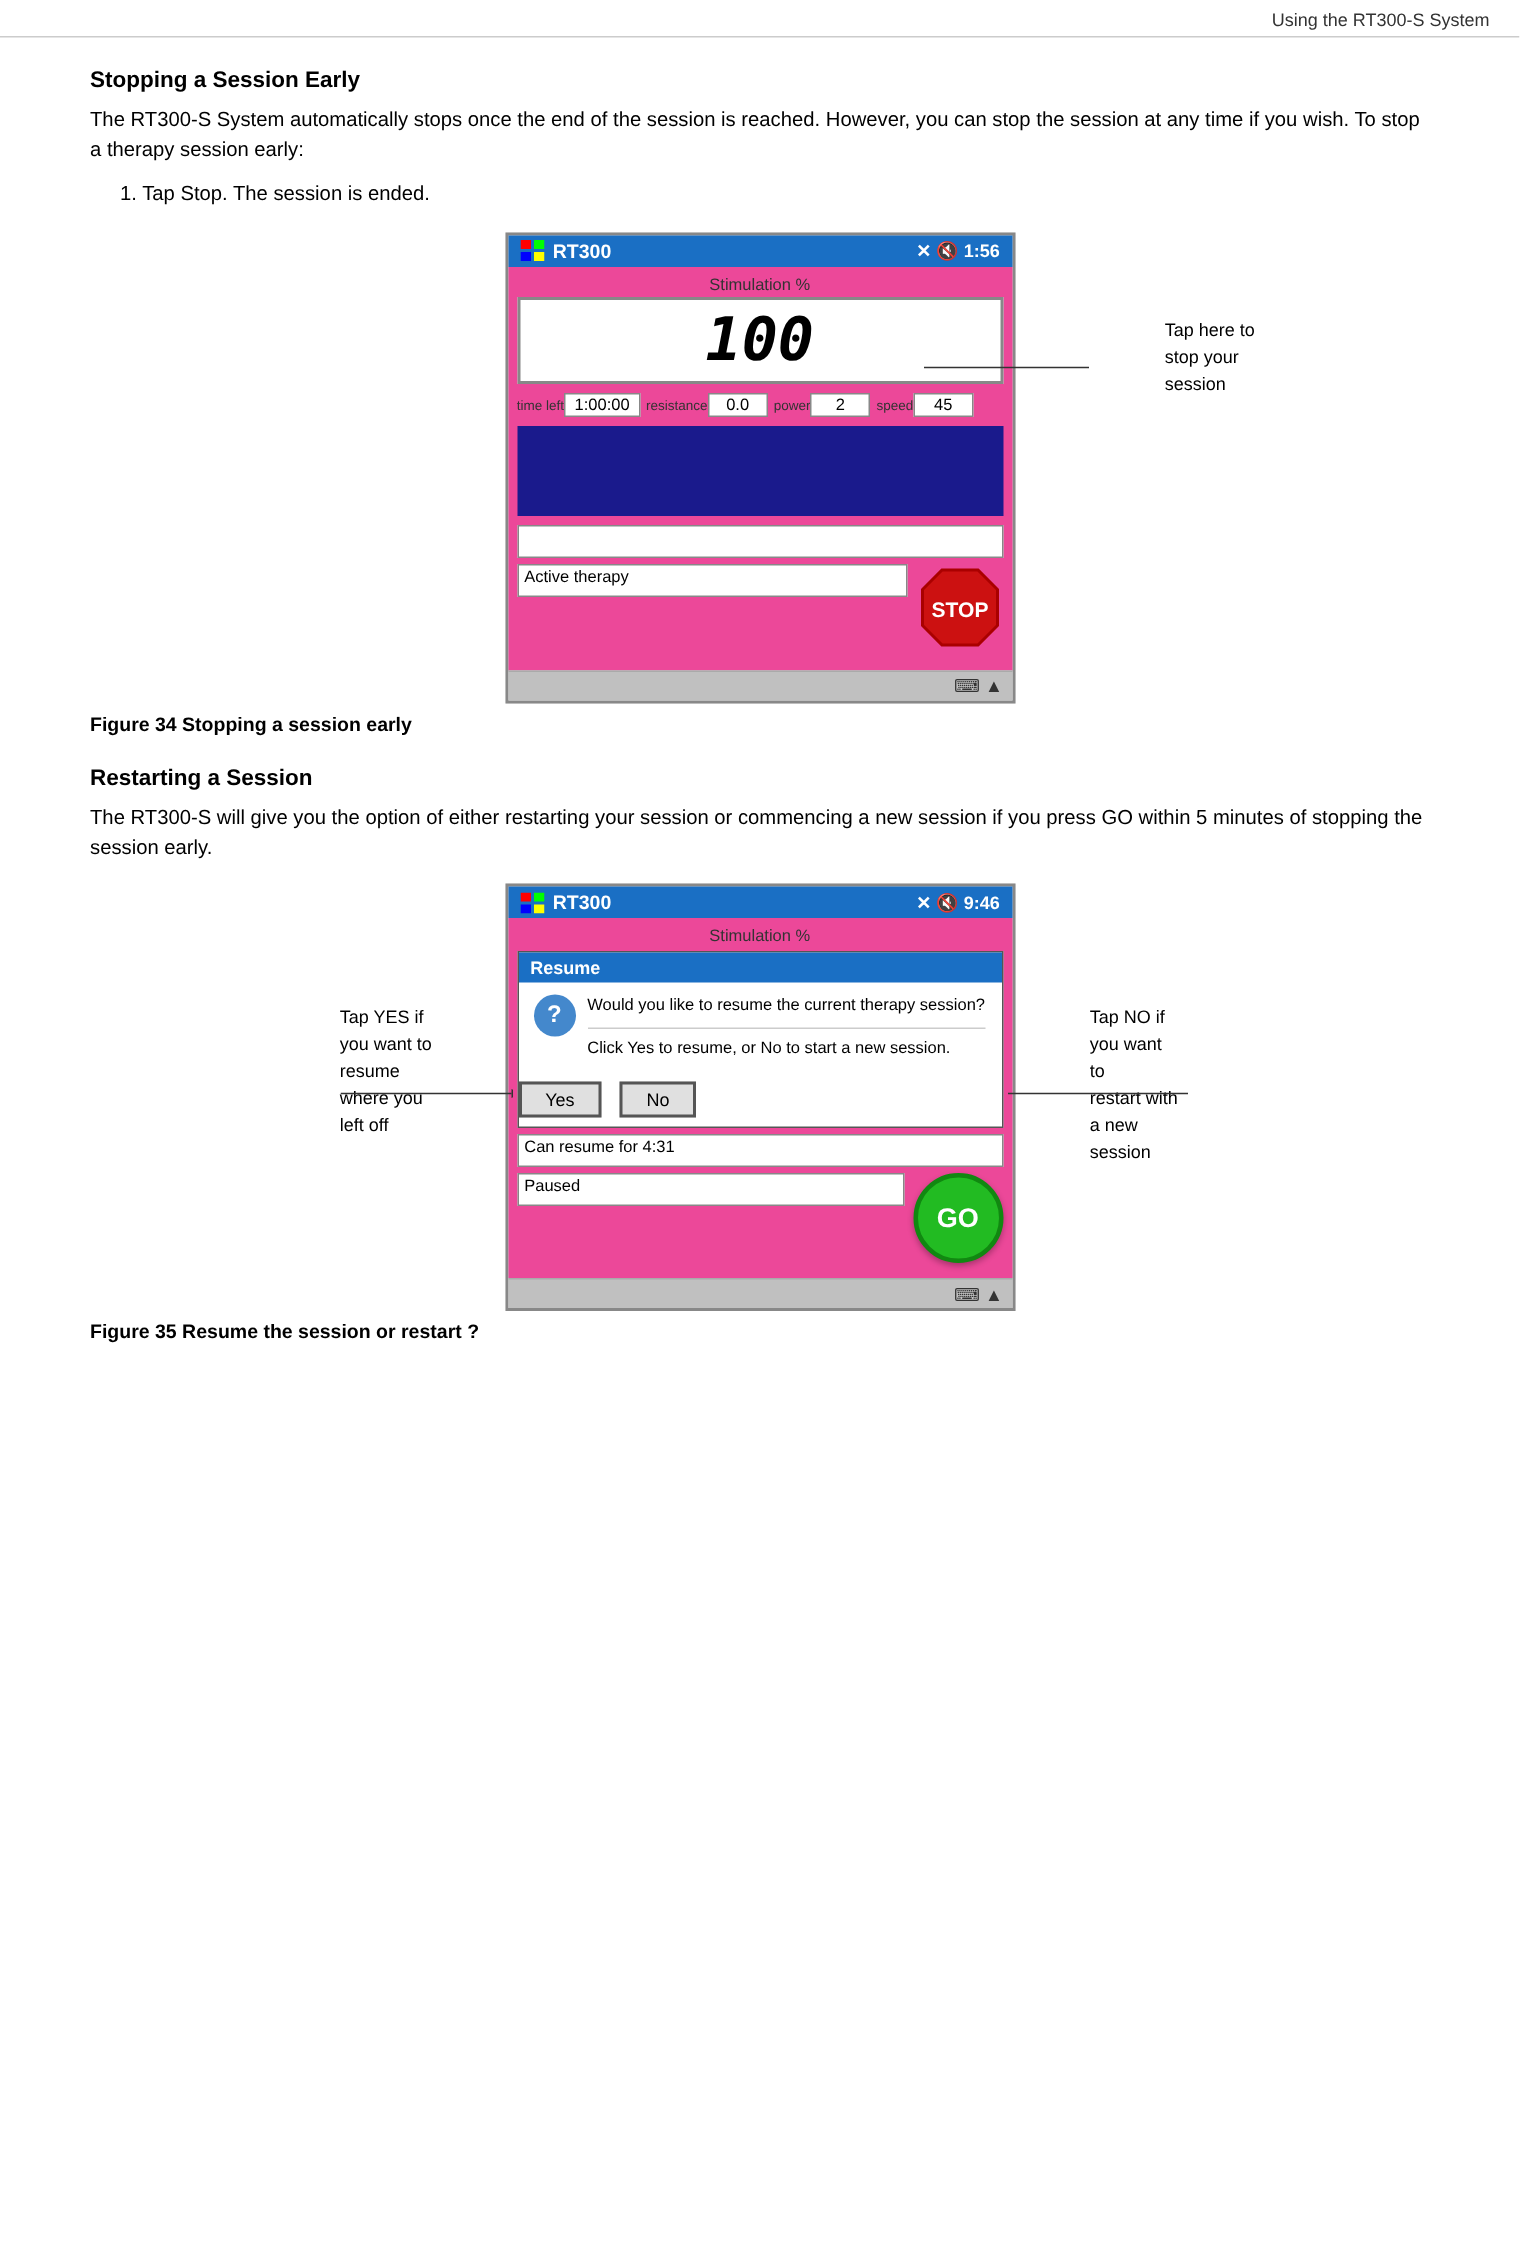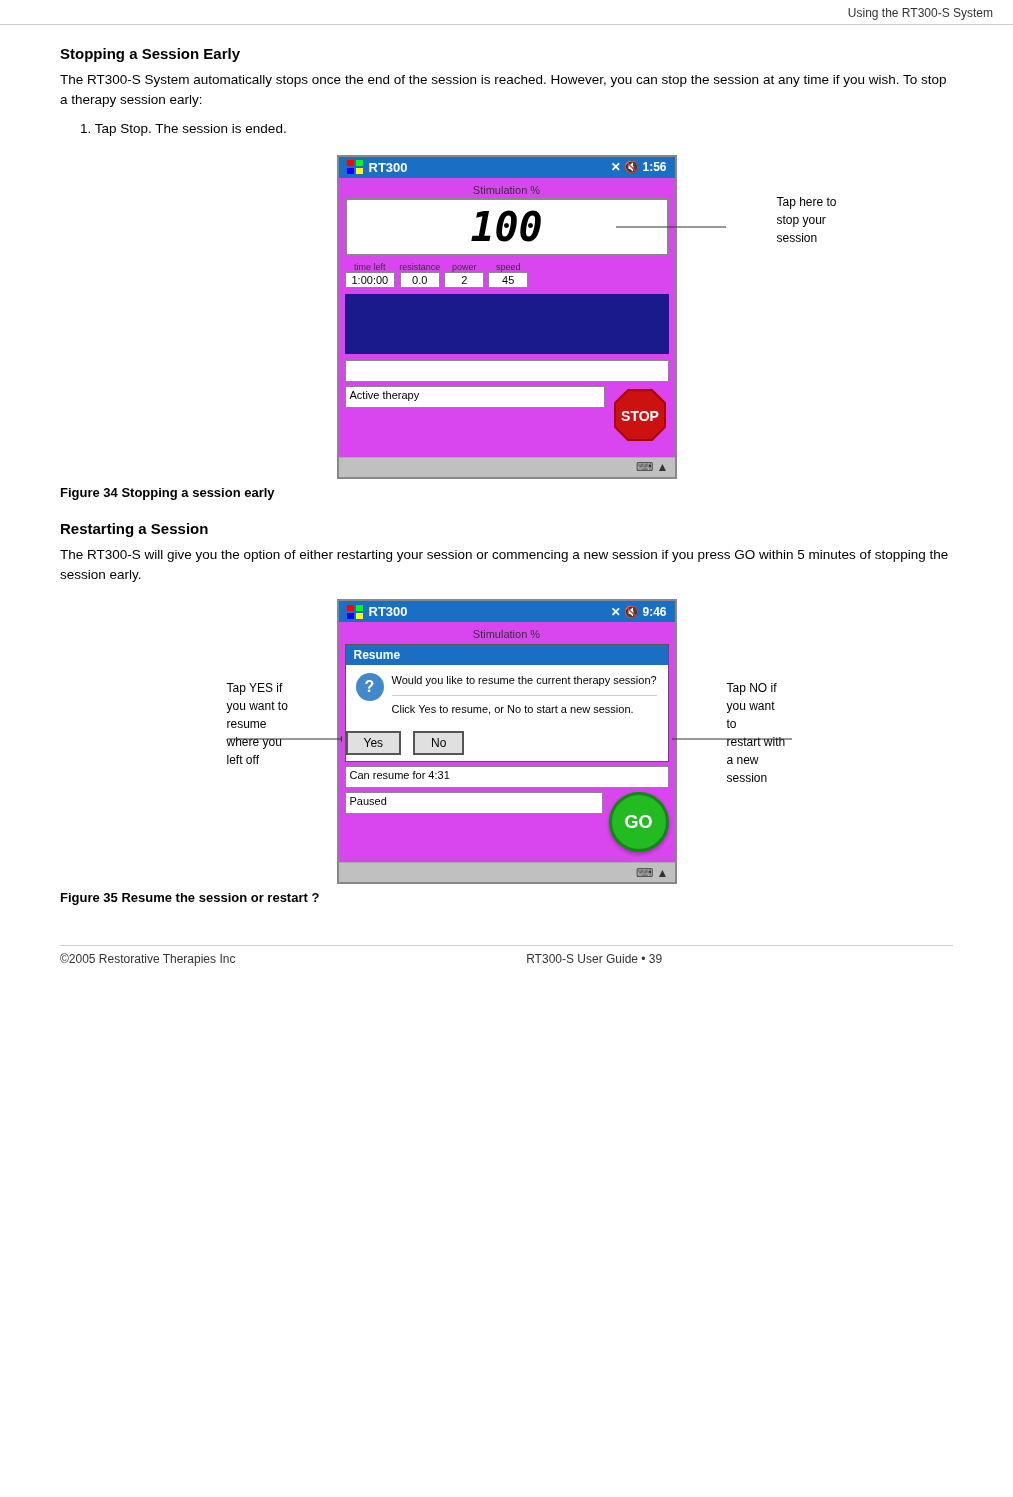--- a/index.html
+++ b/index.html
@@ -82,21 +82,21 @@
       display: flex;
       align-items: center;
       gap: 6px;
     }
 
     .device-titlebar-right {
       font-size: 12px;
     }
 
     .device-body {
-      background: #d946ef;
+      background: #ec4899;
       padding: 6px;
     }
 
     .stim-label {
       text-align: center;
       font-size: 11px;
       color: #333;
       margin-bottom: 2px;
     }
 
@@ -114,21 +114,20 @@
 
     .metrics-row {
       display: flex;
       gap: 4px;
       margin-bottom: 6px;
       font-size: 10px;
     }
 
     .metric-item {
       display: flex;
-      flex-direction: column;
       align-items: center;
     }
 
     .metric-label {
       font-size: 9px;
       color: #333;
     }
 
     .metric-value {
       border: 1px solid #888;
@@ -356,21 +355,21 @@
               </svg>
             </div>
           </div>
         </div>
 
         <div class="device-bottom-bar">
           <span class="keyboard-icon">⌨ ▲</span>
         </div>
       </div>
 
-      <div style="position:absolute; right:-160px; top:22px; display:flex; flex-direction:column; align-items:flex-start;">
+      <div style="position:absolute; right:-160px; top:40px; display:flex; flex-direction:column; align-items:flex-start;">
         <svg width="160" height="80" style="position:absolute;left:-110px;top:10px;">
           <line x1="0" y1="40" x2="110" y2="40" stroke="#333" stroke-width="1"></line>
           <polygon points="0,37 0,43 -6,40" fill="#333"></polygon>
         </svg>
         <div style="margin-left:50px; margin-top:16px; font-size:12px; line-height:1.5;">
           Tap here to<br>stop your<br>session
         </div>
       </div>
     </div>
   </div>
@@ -456,18 +455,13 @@
       <div style="width:110px; flex-shrink:0;padding-left:40px;">
         <div style="font-size:12px; line-height:1.5; margin-left:10px; margin-top:80px;">
           Tap NO if<br>you want to<br>restart with<br>a new<br>session
         </div>
       </div>
     </div>
   </div>
 
   <div class="figure-caption">Figure 35  Resume the session or restart ?</div>
 
-  <div class="footer-line">
-    <span>©2005 Restorative Therapies Inc</span>
-    <span>RT300-S User Guide • 39</span>
-    <span></span>
-  </div>
 </div>
 
 </body></html>

